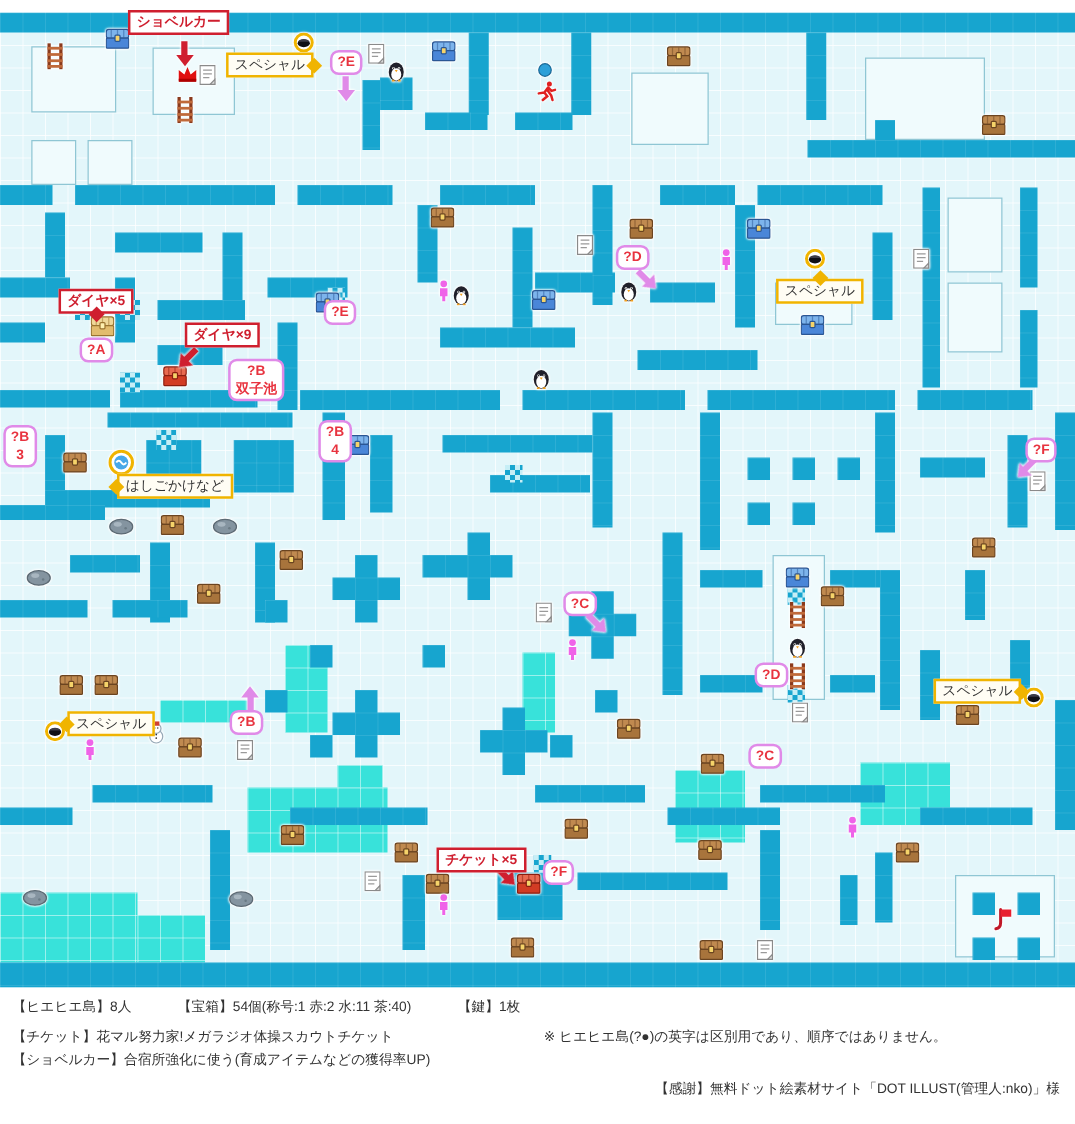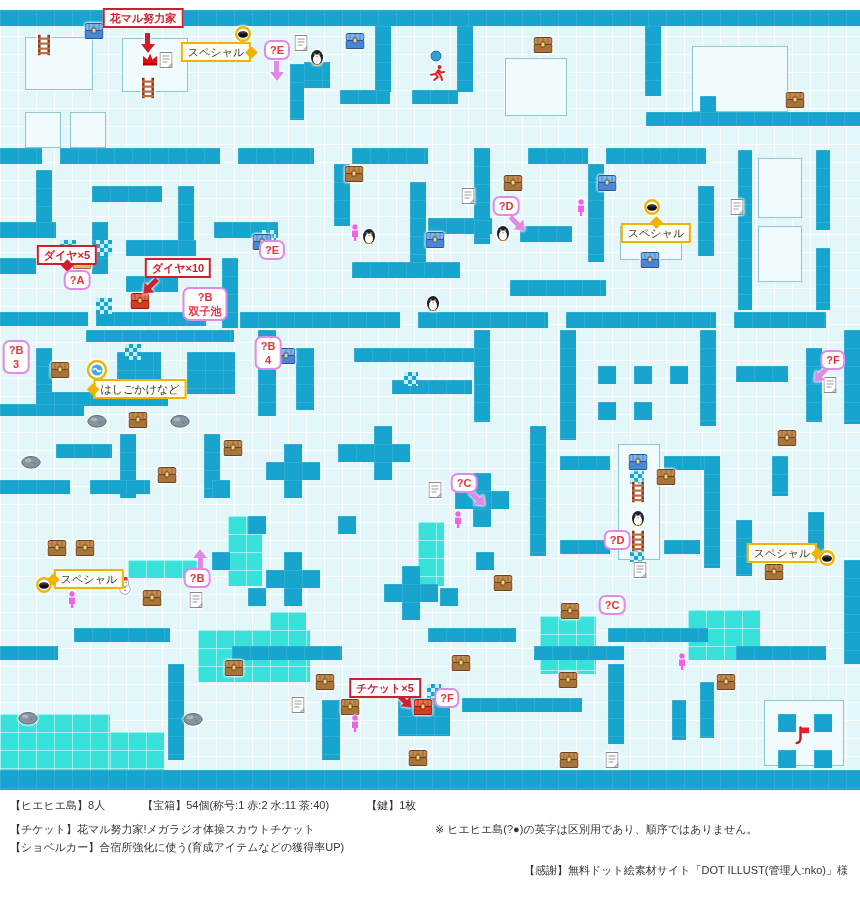--- a/index.html
+++ b/index.html
@@ -635,38 +635,38 @@
         <rect x="1" y="3" width="12" height="2.2" fill="#c06a3a"></rect>
         <rect x="1" y="8" width="12" height="2.2" fill="#c06a3a"></rect>
         <rect x="1" y="13" width="12" height="2.2" fill="#c06a3a"></rect>
         <rect x="1" y="17.5" width="12" height="2.2" fill="#c06a3a"></rect>
       </svg></div>
     <div class="marker" style="left: 802px; top: 736px;"><svg width="18" height="20" viewBox="0 0 18 20">
         <path d="M7.5 1.5V12q0 4.5-3.8 5" stroke="#c01828" stroke-width="2.4" fill="none" stroke-linecap="round"></path>
         <path d="M7.5 1.5h8.5v5.8H7.5Z" fill="#e82030"></path>
       </svg></div>
     <div class="co co-r" style="left: 143px; top: 18px;">
-      <div>花マル努力家</div>
+      <div>ショベルカー</div>
     </div>
     <div class="co co-y" style="left: 216px; top: 52px;">
       <div>スペシャル</div>
       <i class="tail tail-right"></i>
     </div>
     <div class="co co-p" style="left: 277px; top: 50px;">
       <div>?E</div>
     </div>
-    <div class="co co-r" style="left: 67px; top: 241px; margin-top: 14px;">
+    <div class="co co-r" style="left: 77px; top: 241px;">
       <div>ダイヤ×5</div>
       <i class="tail tail-down"></i>
     </div>
     <div class="co co-p" style="left: 77px; top: 280px;">
       <div>?A</div>
     </div>
     <div class="co co-r" style="left: 178px; top: 268px;">
-      <div>ダイヤ×10</div>
+      <div>ダイヤ×9</div>
     </div>
     <div class="co co-p" style="left: 205px; top: 304px;">
       <div>?B</div>
       <div>双子池</div>
     </div>
     <div class="co co-p" style="left: 272px; top: 250px;">
       <div>?E</div>
     </div>
     <div class="co co-p" style="left: 16px; top: 357px;">
       <div>?B</div>

